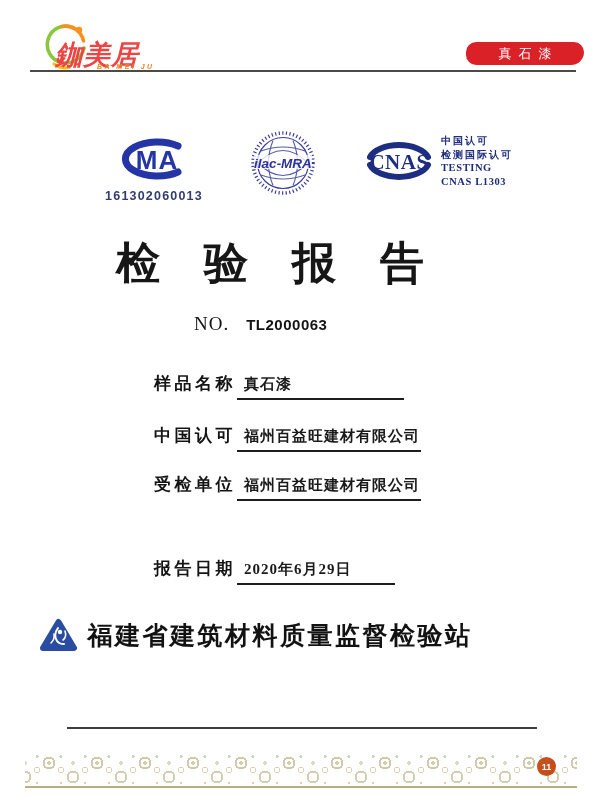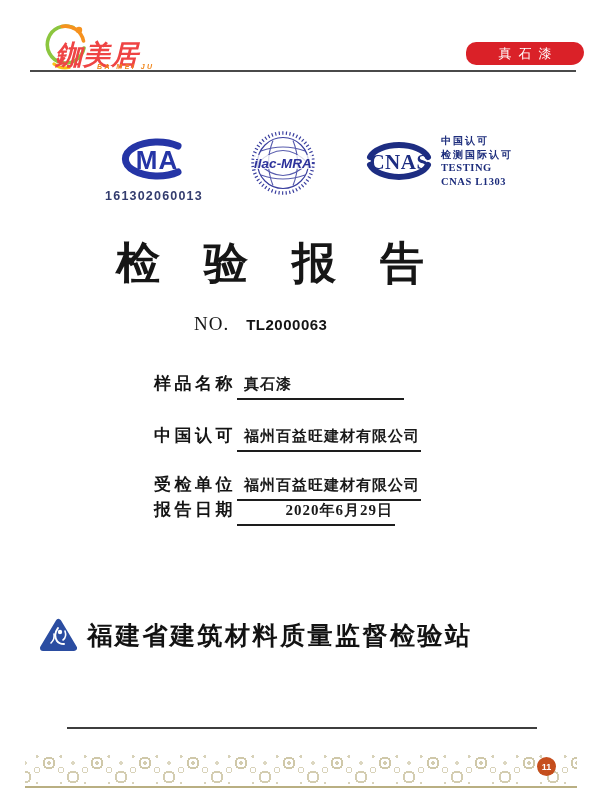--- a/index.html
+++ b/index.html
@@ -55,21 +55,21 @@
   .field { position:absolute; left:154px; white-space:nowrap; }
   .field-label { font-size:17px; font-weight:600; letter-spacing:3.5px; color:#141414; }
   .field-value {
     display:inline-block; border-bottom:2px solid #1d1d1d; box-sizing:border-box;
     font-size:15px; font-weight:600; color:#1a1a1a; letter-spacing:1px;
     padding:0 2px 4px 7px; margin-left:1px;
   }
   .f0 { top:372px; } .f0 .field-value { width:167px; }
   .f1 { top:424px; } .f1 .field-value { width:184px; }
   .f2 { top:473px; } .f2 .field-value { width:184px; }
-  .f3 { top:498px;text-align:right; } .f3 .field-value { width:158px; }
+  .f3 { top:557px; } .f3 .field-value { width:158px; }
 
   
   .footer-org {
     position:absolute; left:0; top:618px; width:512px; display:flex;
     justify-content:center; align-items:center; gap:11px;font-family:Liberation Serif, serif;
   }
   .org-name { font-size:25px; font-weight:700; letter-spacing:2.5px; color:#121212; white-space:nowrap; }
   .bottom-rule { position:absolute; left:67px; top:727px; width:470px; height:2px; background:#3e3e3e; }
 
   .ornament {

